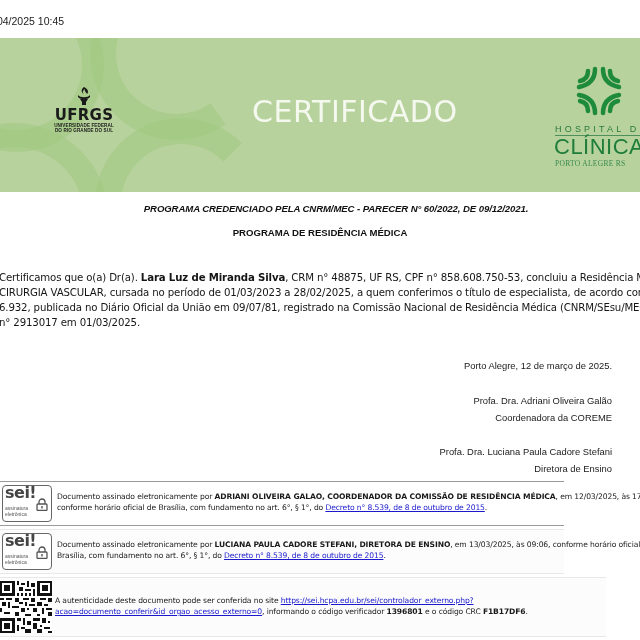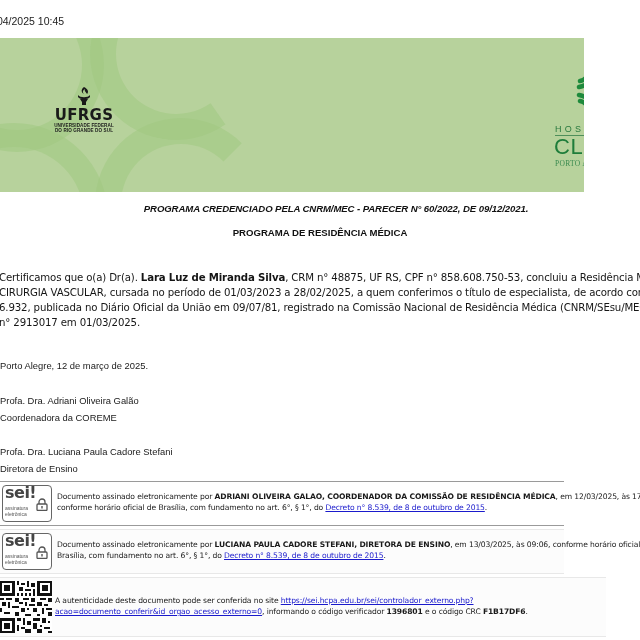--- a/index.html
+++ b/index.html
@@ -32,21 +32,21 @@
       position: absolute;
       left: 255px;
       top: 15px;
       white-space: nowrap;
     }
 
     
     .banner {
       position: absolute;
       top: 38px; left: 0;
-      width: 584px;
+      width: 640px;
       height: 154px;
       background: #b7d29c;
       overflow: hidden;
     }
     .banner .arc {
       position: absolute;
       border-radius: 50%;
       border-style: solid;
       border-color: rgba(160, 200, 130, 0.55);
     }
@@ -186,21 +186,21 @@
       color: #151515;
       letter-spacing: -0.15px;
     }
     .cert-paragraph .line { display: block; white-space: nowrap; }
     .cert-paragraph b { font-weight: bold; }
 
     .centered {
       position: absolute;
       left: 0;
       width: 612px;
-      text-align: left;
+      text-align: right;
       font-family: "Liberation Sans", sans-serif;
       font-size: 9.4px;
       color: #1a1a1a;
     }
 
     
     .sig-block {
       position: absolute;
       left: 0;
       width: 564px;
@@ -307,20 +307,21 @@
       <path d="M11 1 C7 4 9 7 11 8 C9 6 10 4 12 3 C11 5 13 6 14 8 C16 6 15 3 11 1 Z" fill="#1a1a1a"></path>
       <path d="M5 9 C7 12 15 12 17 9 L17 11 C15 14 7 14 5 11 Z" fill="#1a1a1a"></path>
       <path d="M7 13 L15 13 L13 16 L9 16 Z" fill="#1a1a1a"></path>
       <rect x="9" y="16" width="4" height="3" fill="#1a1a1a"></rect>
     </svg>
     <span class="acronym">UFRGS</span>
     <span class="fullname">UNIVERSIDADE FEDERAL</span>
     <span class="fullname">DO RIO GRANDE DO SUL</span>
   </div>
 
+  <div class="banner-title">CERTIFICADO</div>
 
   <div class="hcpa-logo">
     <svg class="mark" viewBox="0 0 52 52">
       <g fill="none" stroke="#1e8a3c" stroke-width="4.5" stroke-linecap="round">
         <path d="M22 4 C22 14 16 20 6 22"></path>
         <path d="M15 6 C15 12 12 15 7 16"></path>
         <path d="M30 4 C30 14 36 20 46 22"></path>
         <path d="M37 6 C37 12 40 15 45 16"></path>
         <path d="M22 48 C22 38 16 32 6 30"></path>
         <path d="M15 46 C15 40 12 37 7 36"></path>

